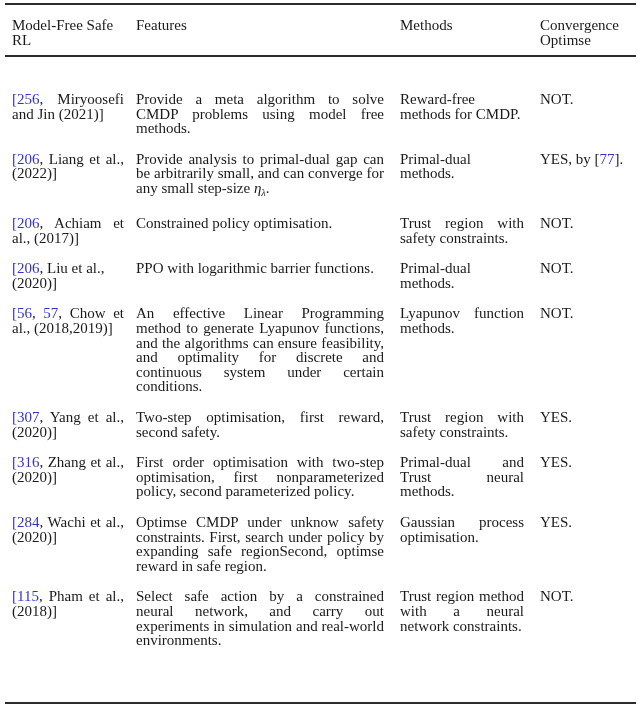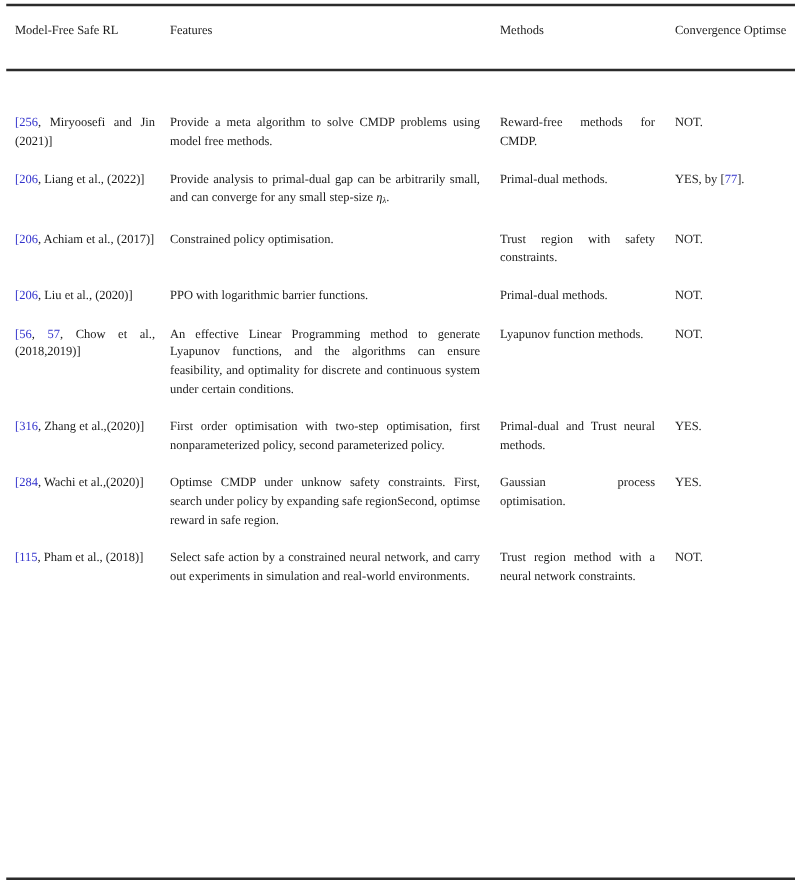--- a/index.html
+++ b/index.html
@@ -24,21 +24,21 @@
   }
   col.c1{width:136px;}
   col.c2{width:260px;}
   col.c3{width:140px;}
   col.c4{width:104px;}
 
   th,td{
     vertical-align:top;
     text-align:justify;
     text-justify:inter-word;
-    font-size:10px;
+    font-size:15px;
     line-height:14.6px;
     padding:0 12px 0 0;
     hyphens:manual;
     font-weight:normal;
   }
   thead th{
     height:55px;
     padding-top:18px;
     text-align:left;
   }
@@ -112,20 +112,26 @@
         <td>NOT.</td>
       </tr>
 
       <tr>
         <td><span class="cite">[56</span><span class="blk">, </span><span class="cite">57</span><span class="blk">, Chow et al., (2018,2019)]</span></td>
         <td>An effective Linear Programming method to generate Lyapunov functions, and the algorithms can ensure feasibility, and optimality for discrete and continuous system under certain conditions.</td>
         <td>Lyapunov function methods.</td>
         <td>NOT.</td>
       </tr>
 
+      <tr>
+        <td><span class="cite">[307</span><span class="blk">, Yang et al., (2020)]</span></td>
+        <td>Two-step optimisation, first reward, second safety.</td>
+        <td>Trust region with safety constraints.</td>
+        <td>YES.</td>
+      </tr>
 
       <tr>
         <td><span class="cite">[316</span><span class="blk">, Zhang et al.,(2020)]</span></td>
         <td>First order optimisation with two-step optimisation, first nonparameterized policy, second parameterized policy.</td>
         <td>Primal-dual and Trust neural methods.</td>
         <td>YES.</td>
       </tr>
 
 
       <tr>

